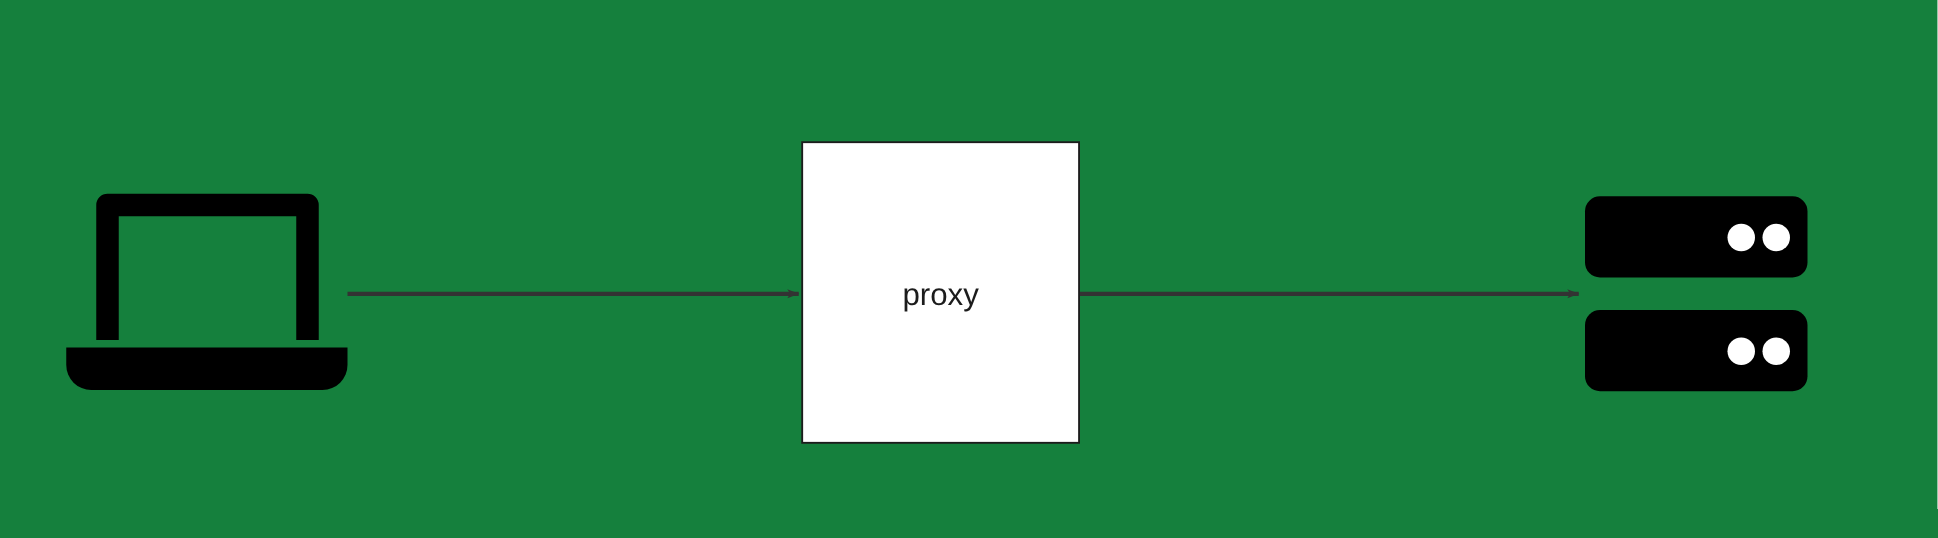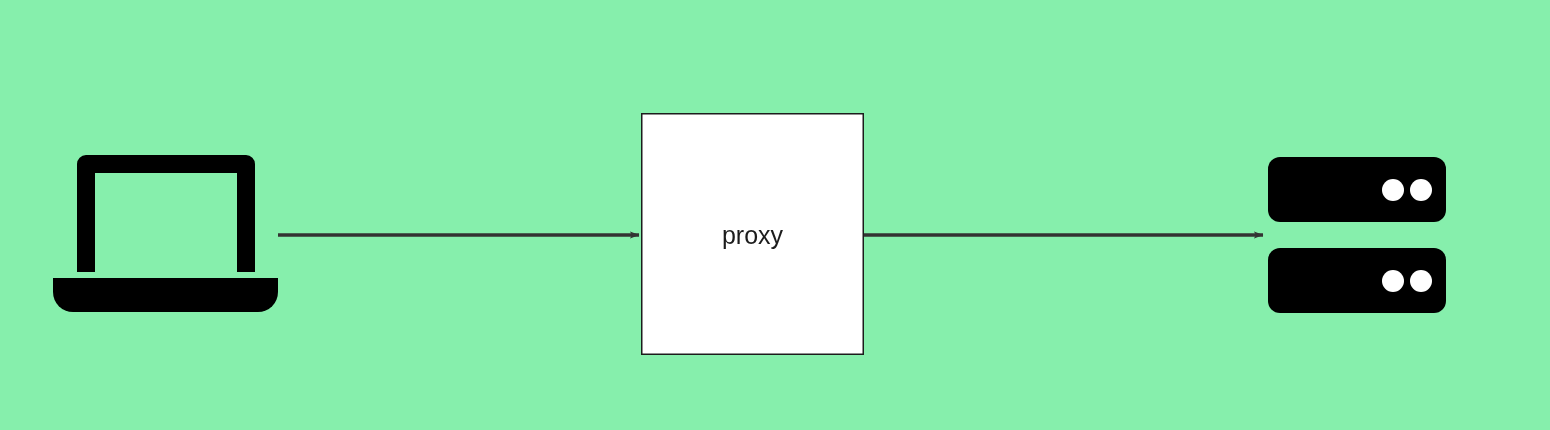--- a/index.html
+++ b/index.html
@@ -7,21 +7,21 @@
     padding: 0;
     background: #ffffff;
   }
   body {
     font-family: "Liberation Sans", sans-serif;
   }
   #canvas {
     position: relative;
     width: 1550px;
     height: 430px;
-    background: #86efac;
+    background: #15803d;
     overflow: hidden;
   }
   #diagram-svg {
     position: absolute;
     left: 0;
     top: 0;
     width: 1550px;
     height: 430px;
     display: block;
   }

